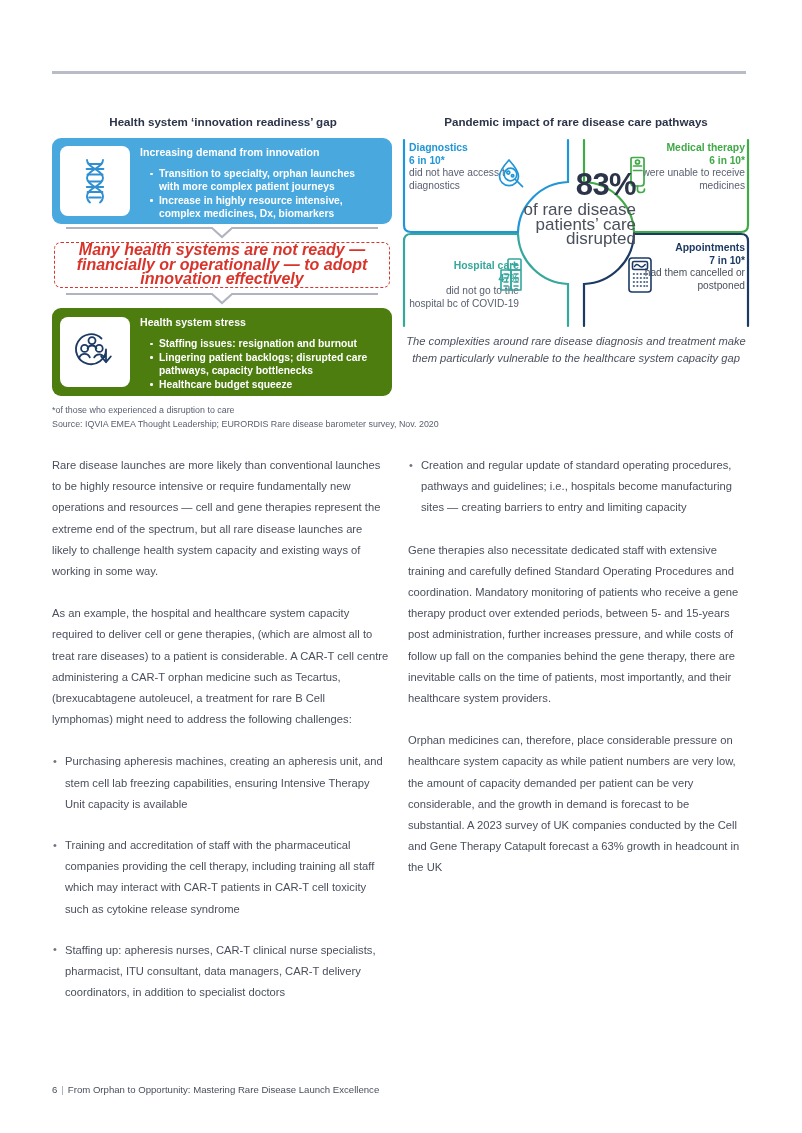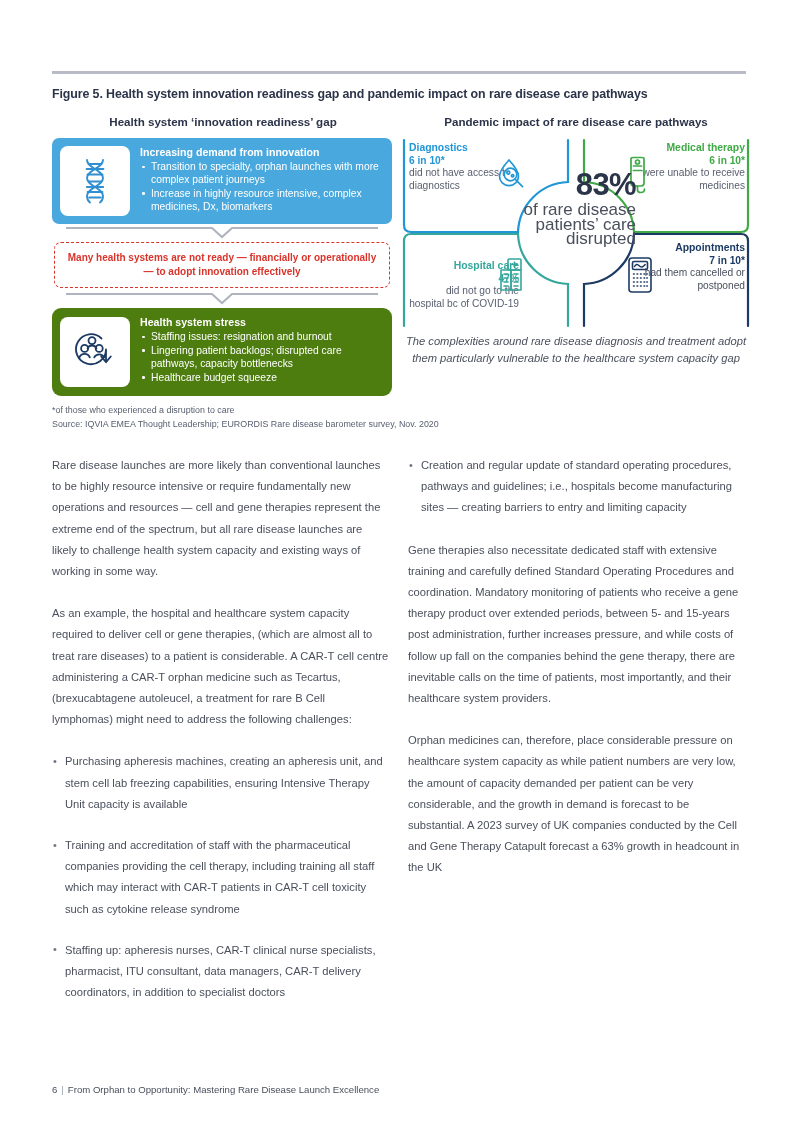--- a/index.html
+++ b/index.html
@@ -35,38 +35,38 @@
   #pt-right{left:400px; width:352px;}
 
   
   .left-diagram{position:absolute; left:52px; top:138px; width:340px; height:258px;}
 
   .box{
     position:absolute; left:0; width:340px;
     border-radius:9px;
     box-sizing:border-box;
   }
-  .box-blue{top:0; height:86px; background:#49a8dd;border-radius:7px;}
+  .box-blue{top:0; height:86px; background:#49a8dd;}
   .box-navy{top:170px; height:88px; background:#4d7c0f;}
 
   .icon-tile{
     position:absolute; left:8px; top:8px; width:70px; height:70px;
     background:#ffffff; border-radius:8px;
     display:flex; align-items:center; justify-content:center;
   }
   .box-navy .icon-tile{top:9px; height:70px;}
 
   .box-body{
     position:absolute; left:88px; right:6px; top:7px;
     color:#ffffff;
   }
   .box-head{
     font-size:10.6px; font-weight:bold; line-height:14px; margin-bottom:1px;
   }
-  .box-list{margin:0; padding:0; list-style:none;}
+  .box-list{margin:8px; padding:0; list-style:none;font-weight:bold;}
   .box-list li{
     position:relative; padding-left:11px;
     font-size:10.3px; line-height:13.2px; margin-bottom:0.5px;
   }
   .box-list li:before{
     content:""; position:absolute; left:2px; top:5.5px;
     width:2.6px; height:2.6px; border-radius:50%; background:#ffffff;
   }
 
   
@@ -76,22 +76,22 @@
 
   
   .red-callout{
     position:absolute; left:2px; top:104px; width:336px; height:46px;
     border:1.6px dashed #d9342b; border-radius:7px;
     box-sizing:border-box;
     display:flex; align-items:center; justify-content:center;
   }
   .red-callout span{
     display:block; text-align:center;
-    color:#d9342b; font-weight:bold; 
-    font-size:10px; line-height:14.5px; padding:0 8px;
+    color:#d9342b; font-weight:bold; font-style:italic;
+    font-size:16px; line-height:14.5px; padding:0 8px;
   }
 
   
   .right-diagram{position:absolute; left:400px; top:136px; width:352px; height:190px;}
   .rd-svg{position:absolute; left:0; top:0;}
 
   .quad{position:absolute; font-size:10.2px; line-height:12.6px;}
   .quad .q-title{font-weight:bold; font-size:10.4px; display:block;}
   .quad .q-stat{font-weight:bold; display:block;}
 
@@ -153,21 +153,20 @@
   .footer .pg{margin-right:4px;}
   .footer .sep{margin-right:4px; color:#9aa0ad;}
 </style>
 </head>
 <body>
 
 <div class="page">
 
   <div class="top-rule"></div>
 
-  <div class="fig-title">Figure 5. Health system innovation readiness gap and pandemic impact on rare disease care pathways</div>
   <div class="panel-title" id="pt-left">Health system ‘innovation readiness’ gap</div>
   <div class="panel-title" id="pt-right">Pandemic impact of rare disease care pathways</div>
 
   <div class="left-diagram">
 
     <div class="box box-blue">
       <div class="icon-tile">
         <svg width="40" height="48" viewBox="0 0 40 48">
           <g fill="none" stroke="#2f8fd0" stroke-width="1.9" stroke-linecap="round">
             <path d="M12 3 C12 11, 28 13, 28 21 C28 29, 12 31, 12 39 C12 43.5, 15 45.5, 15 45.5"></path>
@@ -318,21 +317,21 @@
         </g>
       </svg>
     </div>
 
     <div class="center-block">
       <div class="big-pct">83%</div>
       <div class="center-sub">of rare disease patients’ care disrupted</div>
     </div>
   </div>
 
-  <div class="rd-caption">The complexities around rare disease diagnosis and treatment adopt them particularly vulnerable to the healthcare system capacity gap</div>
+  <div class="rd-caption">The complexities around rare disease diagnosis and treatment make them particularly vulnerable to the healthcare system capacity gap</div>
 
   <div class="footnote" id="fn-1">*of those who experienced a disruption to care</div>
   <div class="footnote" id="fn-2">Source: IQVIA EMEA Thought Leadership; EURORDIS Rare disease barometer survey, Nov. 2020</div>
 
   <div class="col" id="col-left">
     <p>Rare disease launches are more likely than conventional launches to be highly resource intensive or require fundamentally new operations and resources — cell and gene therapies represent the extreme end of the spectrum, but all rare disease launches are likely to challenge health system capacity and existing ways of working in some way.</p>
     <p>As an example, the hospital and healthcare system capacity required to deliver cell or gene therapies, (which are almost all to treat rare diseases) to a patient is considerable. A CAR-T cell centre administering a CAR-T orphan medicine such as Tecartus, (brexucabtagene autoleucel, a treatment for rare B Cell lymphomas) might need to address the following challenges:</p>
     <ul>
       <li>Purchasing apheresis machines, creating an apheresis unit, and stem cell lab freezing capabilities, ensuring Intensive Therapy Unit capacity is available</li>
       <li>Training and accreditation of staff with the pharmaceutical companies providing the cell therapy, including training all staff which may interact with CAR-T patients in CAR-T cell toxicity such as cytokine release syndrome</li>

